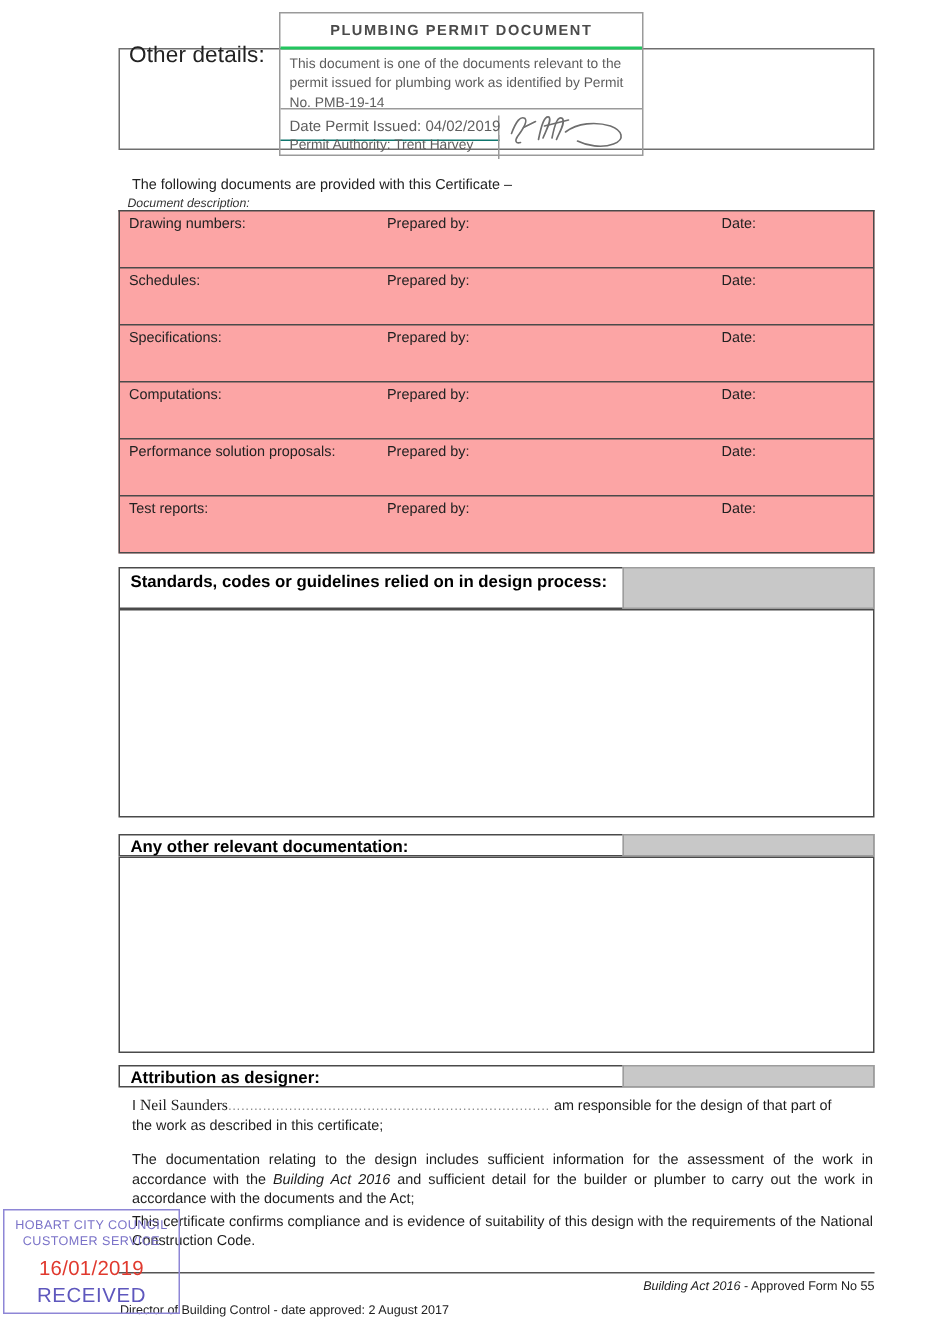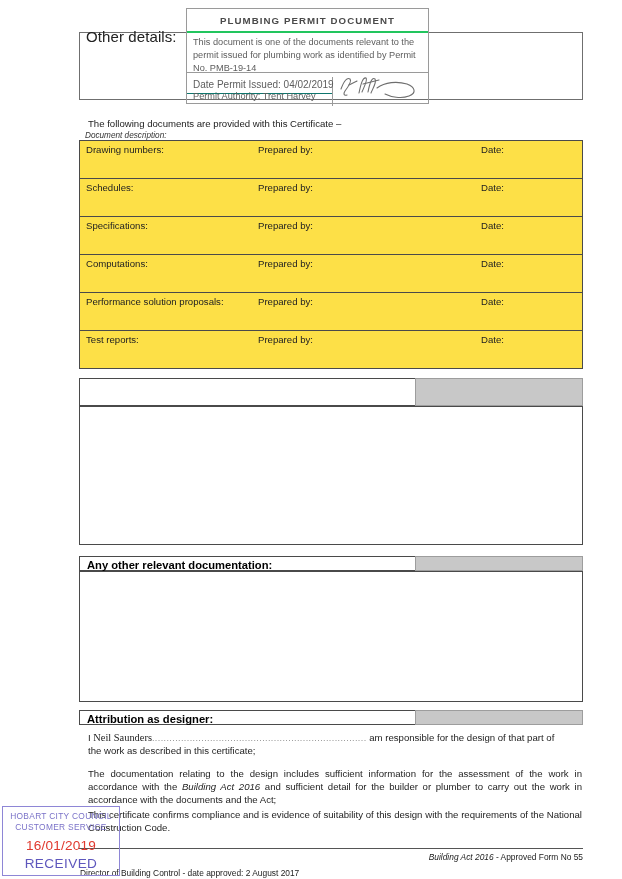--- a/index.html
+++ b/index.html
@@ -158,21 +158,21 @@
     color: #333;
   }
   .doc-table {
     position: absolute;
     left: 79px;
     top: 140px;
     width: 504px;
     border: 1px solid #4a4a4a;
     border-bottom: none;
     box-sizing: border-box;
-    background: #fde047;
+    background: #fca5a5;
   }
   .doc-row {
     position: relative;
     height: 38px;
     border-bottom: 1px solid #4a4a4a;
     box-sizing: border-box;
   }
   .doc-row .c-name {
     position: absolute; left: 6px; top: 3px;
     font-size: 9.6px; color: #222;
@@ -344,20 +344,21 @@
     </div>
     <div class="doc-row">
       <span class="c-name">Test reports:</span>
       <span class="c-prep">Prepared by:</span>
       <span class="c-date">Date:</span>
     </div>
   </div>
 
   <div class="section-head" style="left:79px; top:378px; width:504px; height:28px; line-height:13px; padding-top:3px;">
     <span class="gray" style="left:335px;"></span>
+    <span class="txt" style="display:inline-block; width:320px;">Standards, codes or guidelines relied on in design process:</span>
   </div>
   <div class="content-box" style="left:79px; top:406px; width:504px; height:139px;">
     <span></span>
   </div>
 
   <div class="section-head" style="left:79px; top:556px; width:504px; height:15px;">
     <span class="gray" style="left:335px;"></span>
     <span class="txt">Any other relevant documentation:</span>
   </div>
   <div class="content-box" style="left:79px; top:571px; width:504px; height:131px;">

